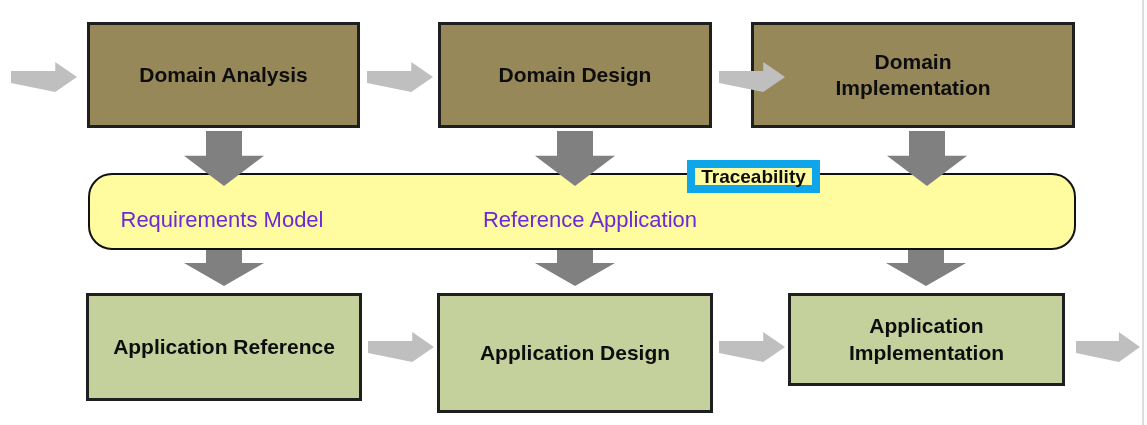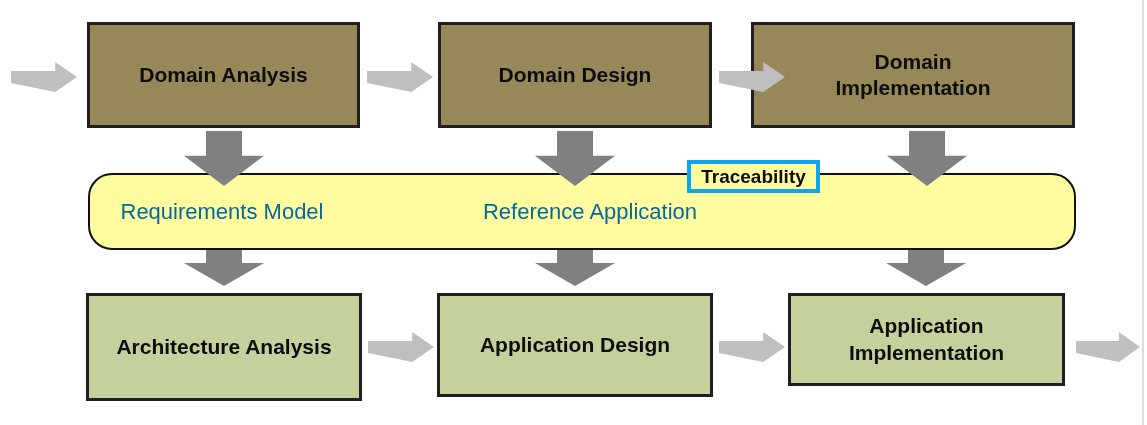--- a/index.html
+++ b/index.html
@@ -43,40 +43,40 @@
     left: 88px; top: 173px;
     width: 988px; height: 77px;
     box-sizing: border-box;
     background: #FFFB9F;
     border: 2px solid #111111;
     border-radius: 24px;
     z-index: 1;
   }
   .band-item {
     position: absolute;
-    top: 173px;
+    top: 181px;
     height: 77px;
     width: 280px;
     display: flex;
     align-items: center;
     justify-content: center;
     font-size: 22px;
-    color: #0369a1;
+    color: #6d28d9;
     z-index: 2;
     white-space: nowrap;
   }
 
   
   .tag {
     position: absolute;
     left: 687px; top: 160px;
     width: 133px; height: 33px;
     box-sizing: border-box;
     background: #FFFB9F;
-    border: 4px solid #0ea5e9;
+    border: 8px solid #0ea5e9;
     display: flex;
     align-items: center;
     justify-content: center;
     font-weight: bold;
     font-size: 19px;
     color: #0d0d0d;
     z-index: 4;
   }
 
   
@@ -124,23 +124,23 @@
     <span class="box-label">Domain Analysis</span>
   </div>
   <div class="box domain" style="left:438px; top:22px; width:274px; height:106px">
     <span class="box-label">Domain Design</span>
   </div>
   <div class="box domain" style="left:751px; top:22px; width:324px; height:106px">
     <span class="box-label narrow">Domain Implementation</span>
   </div>
 
   <div class="box application" style="left:86px; top:293px; width:276px; height:108px">
-    <span class="box-label">Architecture Analysis</span>
+    <span class="box-label">Application Reference</span>
   </div>
-  <div class="box application" style="left:437px; top:293px; width:276px; height:104px">
+  <div class="box application" style="left:437px; top:293px; width:276px; height:120px">
     <span class="box-label">Application Design</span>
   </div>
   <div class="box application" style="left:788px; top:293px; width:277px; height:93px">
     <span class="box-label narrow">Application Implementation</span>
   </div>
 
   <div class="band-item" style="left:82px">Requirements Model</div>
   <div class="band-item" style="left:450px">Reference Application</div>
 
   <div class="tag">

